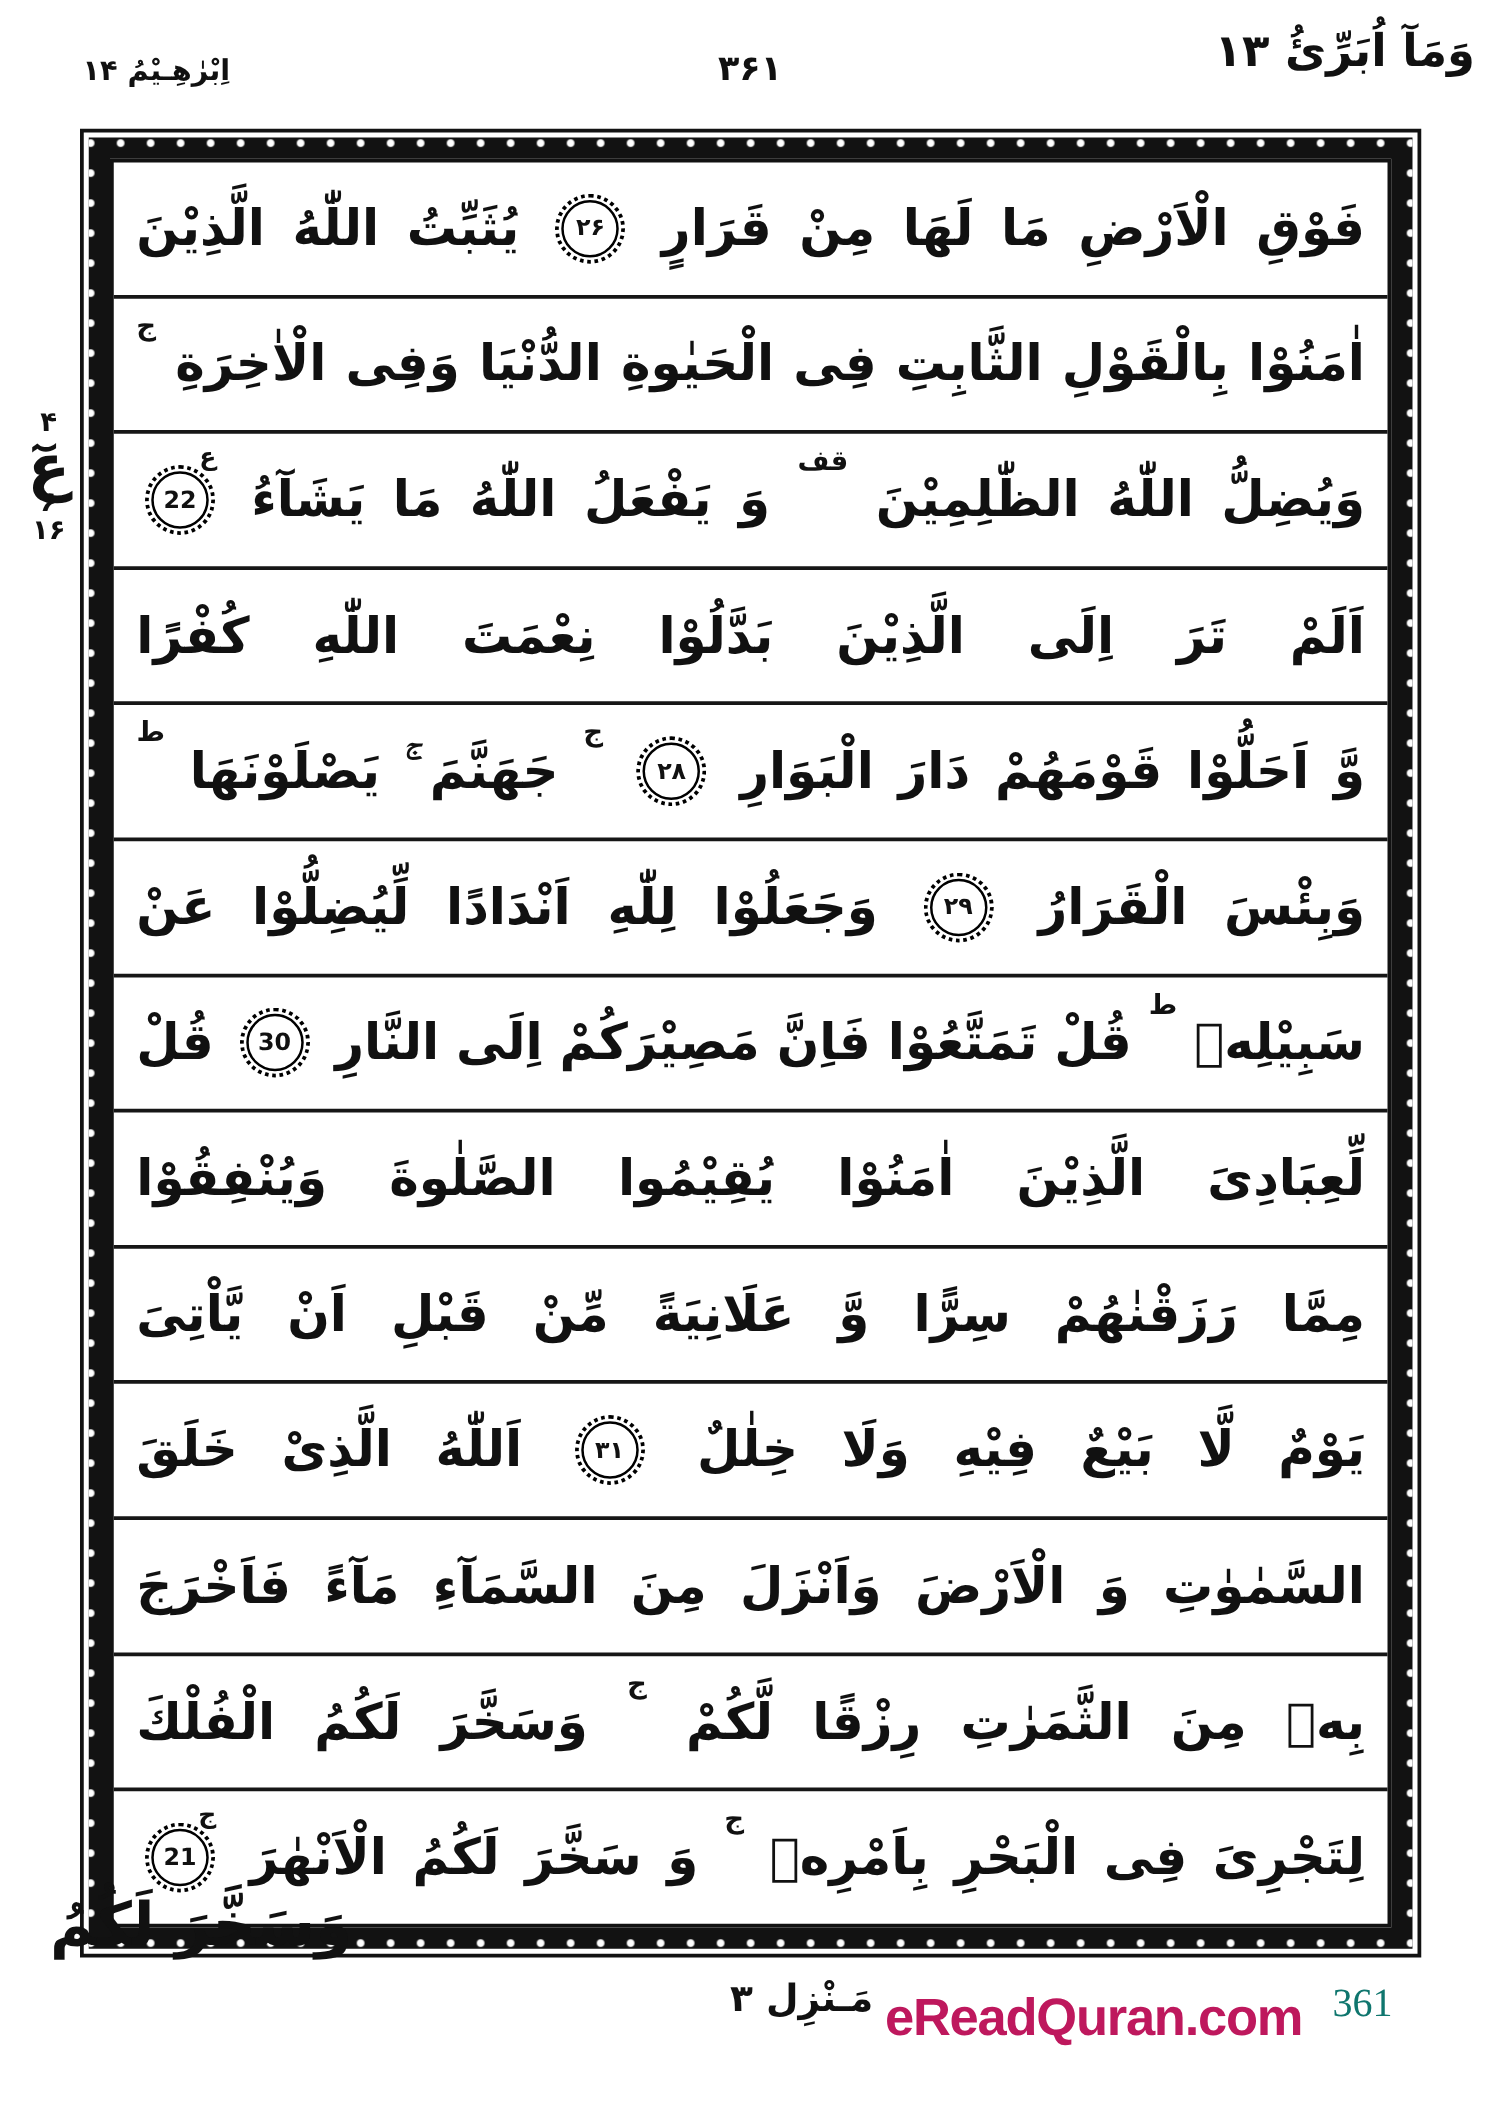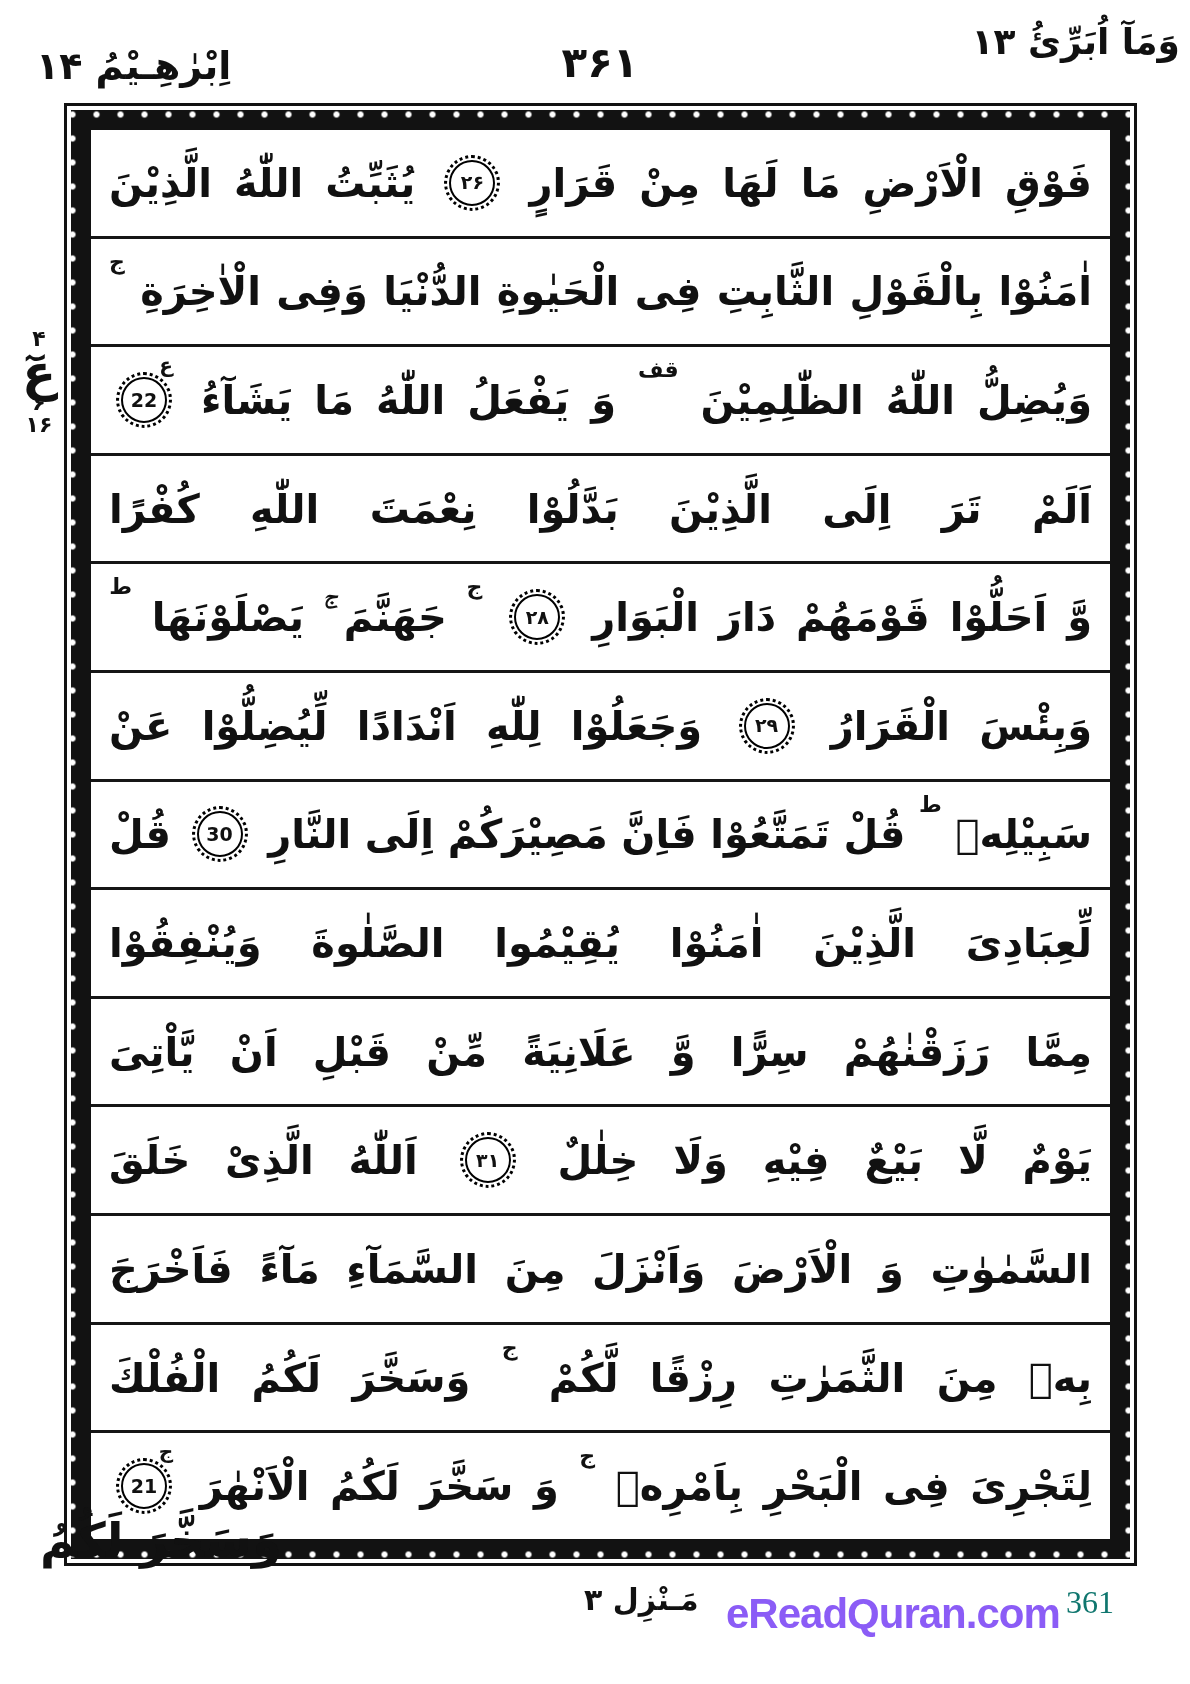--- a/index.html
+++ b/index.html
@@ -4,22 +4,22 @@
 <style>
   html,body{margin:0;padding:0;}
   body{
     width:1190px;height:1684px;position:relative;overflow:hidden;
     background:#ffffff;color:#111;
     font-family:"DejaVu Sans",sans-serif;
   }
   
   .hdr{position:absolute;font-weight:700;direction:rtl;white-space:nowrap;}
   .hdr-right{top:21px;right:10px;font-size:36px;}
-  .hdr-center{top:38px;left:540px;width:120px;text-align:center;font-size:42px;}
-  .hdr-left{top:44px;left:36px;font-size:38px;}
+  .hdr-center{top:38px;left:540px;width:120px;text-align:center;font-size:28px;}
+  .hdr-left{top:44px;left:66px;font-size:23px;}
   
   .ruku{position:absolute;left:10px;top:328px;width:58px;text-align:center;
         direction:rtl;font-weight:700;line-height:1.0;}
   .ruku .sm-num{font-size:22px;display:block;}
   .ruku .ain{font-size:50px;display:block;margin:-2px 0 -6px 0;}
   
   .frame{
     position:absolute;left:64px;top:103px;width:1073px;height:1463px;
     box-sizing:border-box;border:3px solid #121212;background:#fff;padding:4px;
   }
@@ -250,14 +250,14 @@
               <span class="num">21</span>
             </span>
           </span>
         </div>
       </div>
   </div>
 </div>
 
 <div class="ft ft-catchword">وَسَخَّرَ لَكُمُ</div>
 <div class="ft ft-manzil">مَـنْزِل ۳</div>
-<div class="ft ft-brand" style="color: #8b5cf6; margin-left: 18px;">eReadQuran.com</div>
+<div class="ft ft-brand" style="color: #be185d;">eReadQuran.com</div>
 <div class="ft ft-page" style="color: #0f766e;">361</div>
 
 </body></html>

